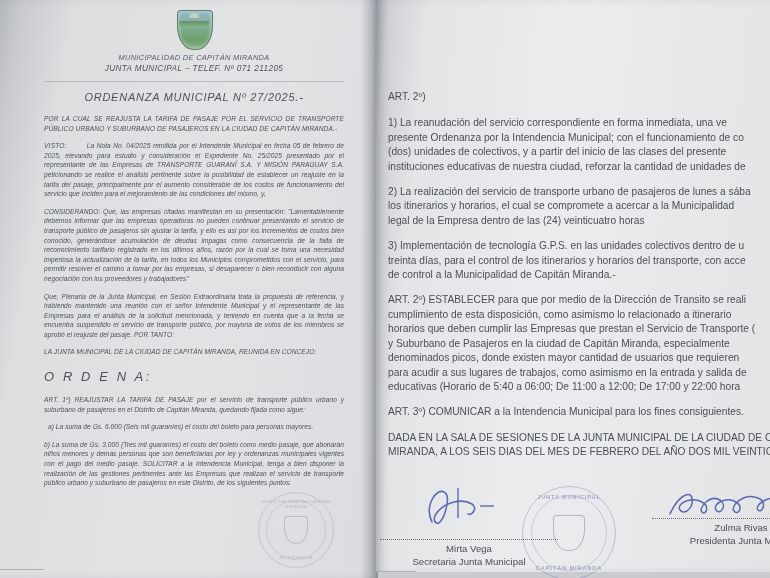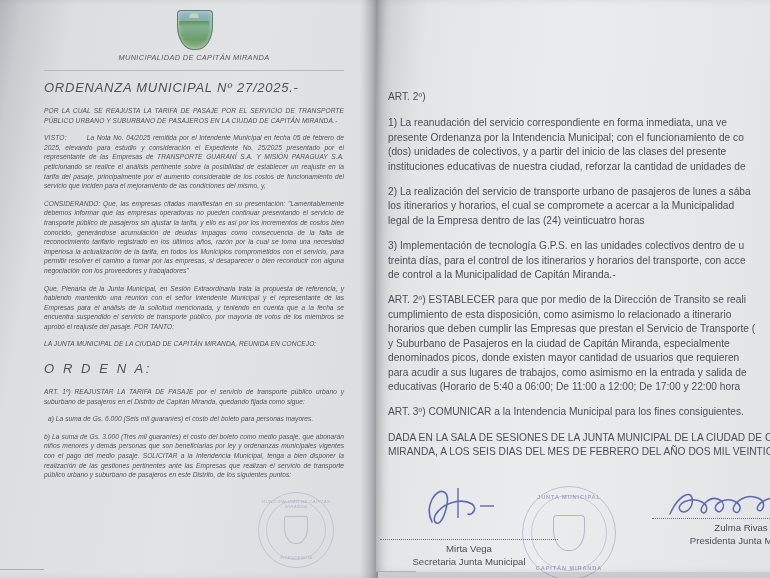--- a/index.html
+++ b/index.html
@@ -51,21 +51,21 @@
   }
   .hdr-line{
     text-align:center;font-size:7.4px;letter-spacing:.35px;color:#585c66;
     line-height:11px;font-weight:400;
   }
   .hdr-line.b{font-size:8.2px;letter-spacing:.4px;color:#4e525c;}
   .rule{
     height:1px;background:#a9acb3;margin:7px 0 9px 0;opacity:.75;
   }
   .ord-title{
-    font-size:13px;letter-spacing:.75px;color:#4e525c;
+    text-align:center;font-size:11px;letter-spacing:.75px;color:#4e525c;
     margin:0 0 11px 0;
   }
   .lp p{
     margin:0 0 8px 0;font-size:6.6px;line-height:9.6px;text-align:justify;
     color:#4d515a;letter-spacing:.05px;
   }
   .lp p.caps{letter-spacing:.1px;}
   .lbl{letter-spacing:.2px;}
   .ordena{
     text-align:left;font-size:13px;letter-spacing:2.6px;margin:12px 0 11px 0;color:#4d515a;
@@ -151,20 +151,21 @@
 <div class="page-left">
   <div class="lp-inner lp">
 
     <div class="crest">
       <div class="shield"></div>
       <div class="band"></div>
       <div class="sun"></div>
     </div>
 
     <div class="hdr-line">MUNICIPALIDAD DE CAPITÁN MIRANDA</div>
+    <div class="hdr-line b">JUNTA MUNICIPAL – TELEF. Nº 071 211205</div>
 
     <div class="rule"></div>
 
     <div class="ord-title">ORDENANZA  MUNICIPAL Nº 27/2025.-</div>
 
     <p class="caps">POR LA CUAL SE REAJUSTA LA TARIFA DE PASAJE POR EL SERVICIO DE TRANSPORTE PÚBLICO URBANO Y SUBURBANO DE PASAJEROS EN LA CIUDAD DE CAPITÁN MIRANDA.-</p>
 
     <p><span class="lbl">VISTO:</span>&nbsp;&nbsp;&nbsp;&nbsp;&nbsp;&nbsp;&nbsp;&nbsp;<span>La Nota No. 04/2025 remitida por el Intendente Municipal en fecha 05 de febrero de 2025, elevando para estudio y consideración el Expediente No. 25/2025 presentado por el representante de las Empresas de TRANSPORTE GUARANÍ S.A. Y MISIÓN PARAGUAY S.A. peticionando se realice el análisis pertinente sobre la posibilidad de establecer un reajuste en la tarifa del pasaje, principalmente por el aumento considerable de los costos de funcionamiento del servicio que inciden para el mejoramiento de las condiciones del mismo, y,</span></p>
 
     <p>CONSIDERANDO: Que, las empresas citadas manifiestan en su presentación: "Lamentablemente debemos informar que las empresas operadoras no pueden continuar presentando el servicio de transporte público de pasajeros sin ajustar la tarifa, y ello es así por los incrementos de costos bien conocido, generándose acumulación de deudas impagas como consecuencia de la falta de reconocimiento tarifario registrado en los últimos años, razón por la cual se toma una necesidad imperiosa la actualización de la tarifa, en todos los Municipios comprometidos con el servicio, para permitir resolver el camino a tomar por las empresas, si desaparecer o bien reconducir con alguna negociación con los proveedores y trabajadores"</p>

